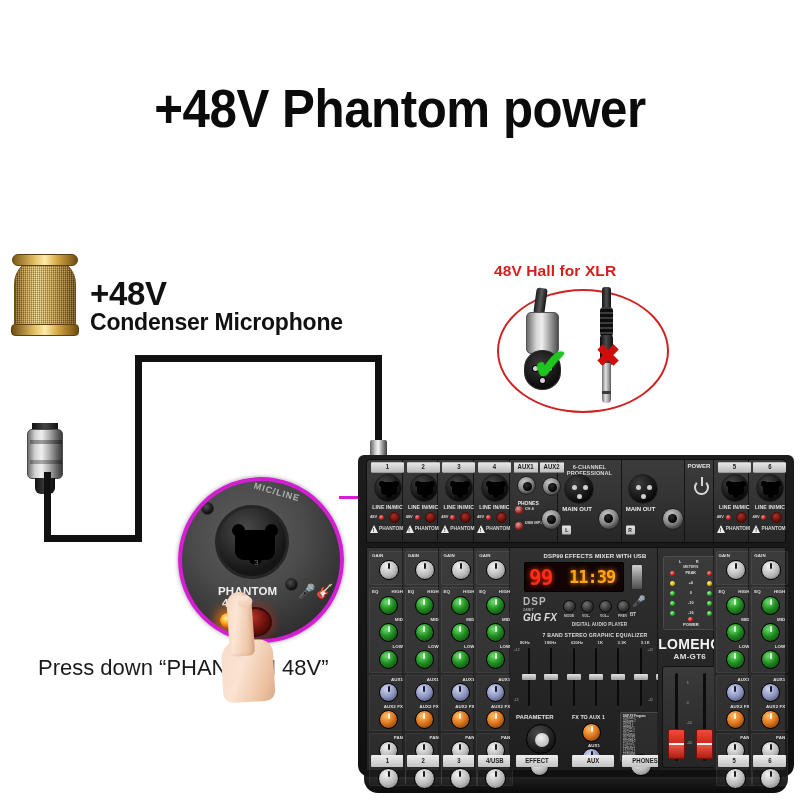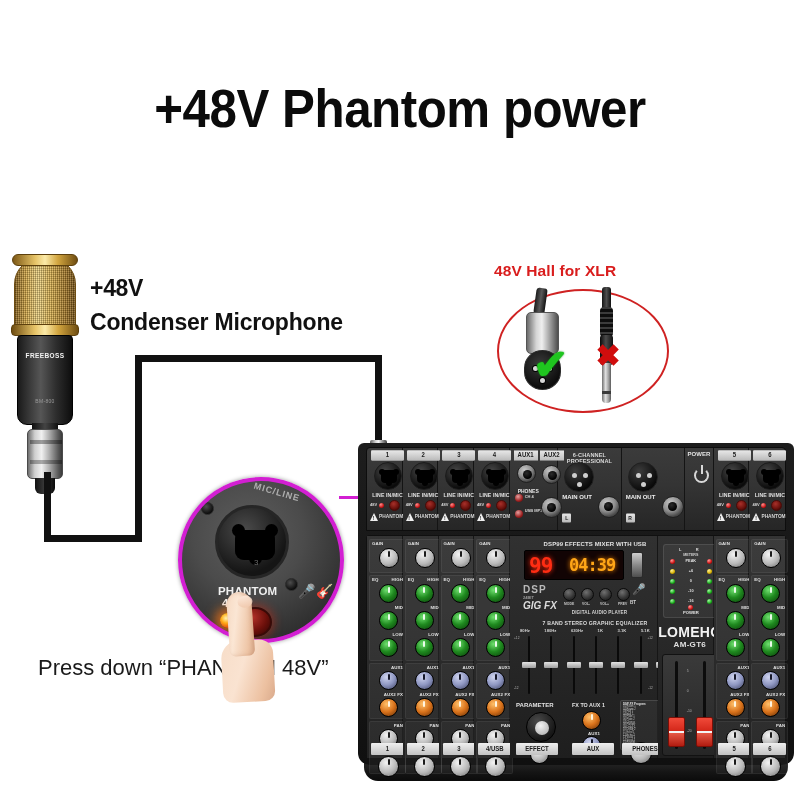--- a/index.html
+++ b/index.html
@@ -79,21 +79,21 @@
   .mic-plugtip {
     position:absolute; left:27px; top:226px; width:20px; height:16px;
     border-radius:0 0 6px 6px;
     background:linear-gradient(90deg,#111,#3c3c3c,#0a0a0a);
   }
 
   
   #mic-label-48v {
     position:absolute; left:90px; top:275px;
     font-family:"Liberation Sans Narrow","Liberation Sans",sans-serif;
-    font-size:23px; font-weight:bold; color:#111; letter-spacing:-0.3px;
+    font-size:33px; font-weight:bold; color:#111; letter-spacing:-0.3px;
   }
   #mic-label-cond {
     position:absolute; left:90px; top:309px;
     font-family:"Liberation Sans Narrow","Liberation Sans",sans-serif;
     font-size:23px; font-weight:bold; color:#111; letter-spacing:-0.2px;
   }
 
   
   .cable { position:absolute; background:#111; }
   #cable-v1 { left:44px;  top:472px; width:7px;  height:70px; }
@@ -243,21 +243,21 @@
 
   
   #caption {
     position:absolute; left:38px; top:655px;
     font-size:22px; color:#1a1a1a; letter-spacing:0;
     font-family:"Liberation Sans", sans-serif;
   }
 
   
   #mixer {
-    position:absolute; left:358px; top:443px; width:436px; height:340px;
+    position:absolute; left:358px; top:455px; width:436px; height:340px;
   }
   #mixer-shadow {
     position:absolute; left:6px; top:316px; width:424px; height:22px;
     border-radius:0 0 14px 14px;
     background:linear-gradient(180deg,#2b2b2b,#151515 60%,#0b0b0b);
   }
   #mixer-case {
     position:absolute; left:0; top:0; width:436px; height:322px;
     background:linear-gradient(180deg,#1d1d1d,#101010);
     border-radius:6px 6px 12px 12px;
@@ -515,24 +515,20 @@
 </style>
 </head>
 <body>
 
 <div id="title">+48V Phantom power</div>
 
 <div id="mic-group">
   <div class="mic-grille"></div>
   <div class="mic-ring-top"></div>
   <div class="mic-ring-bot"></div>
-  <div class="mic-body">
-    <div class="mic-brand">FREEBOSS</div>
-    <div class="mic-model">BM-800</div>
-  </div>
   <div class="mic-neck"></div>
   <div class="mic-xlr"></div>
   <div class="mic-plugtip"></div>
 </div>
 <div id="mic-label-48v">+48V</div>
 <div id="mic-label-cond">Condenser Microphone</div>
 
 <div class="cable" id="cable-v1"></div>
 <div class="cable" id="cable-h1"></div>
 <div class="cable" id="cable-v2"></div>
@@ -920,21 +916,21 @@
             <div class="ind"></div>
           </div>
       </div>
       <div class="chan-tab-b">4/USB</div>
     </div>
 
     <div id="center">
       <div id="dsp-title">DSP99 EFFECTS MIXER WITH USB</div>
       <div id="led-display">
         <div id="led-num">99</div>
-        <div id="led-time">04:39</div>
+        <div id="led-time">11:39</div>
       </div>
       <div id="usb-port"></div>
       <div id="dsp-logo">
         <div class="d1">DSP</div>
         <div class="d2">24BIT</div>
         <div class="d3">GIG FX</div>
       </div>
       <div class="dspbtn" style="left:53px;"></div>
       <div class="dspbtn" style="left:71px;"></div>
       <div class="dspbtn" style="left:89px;"></div>

